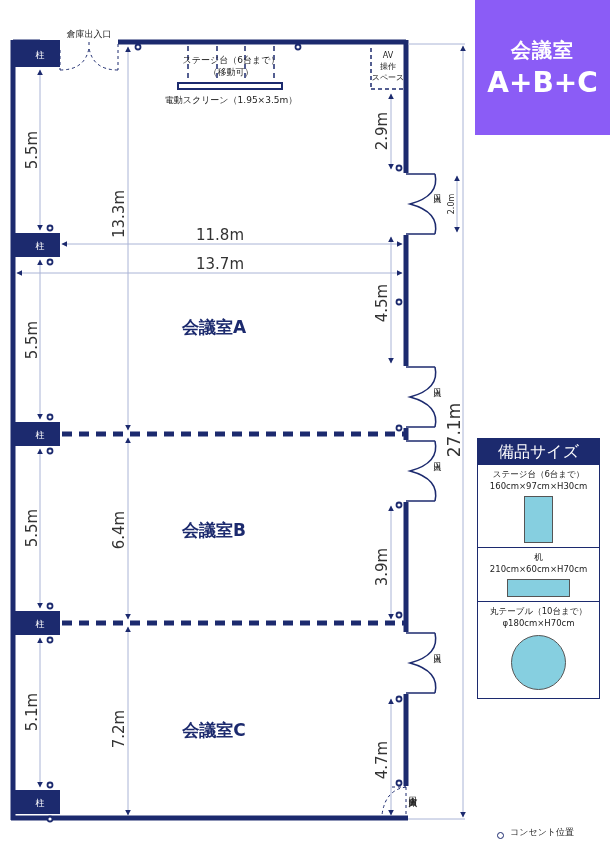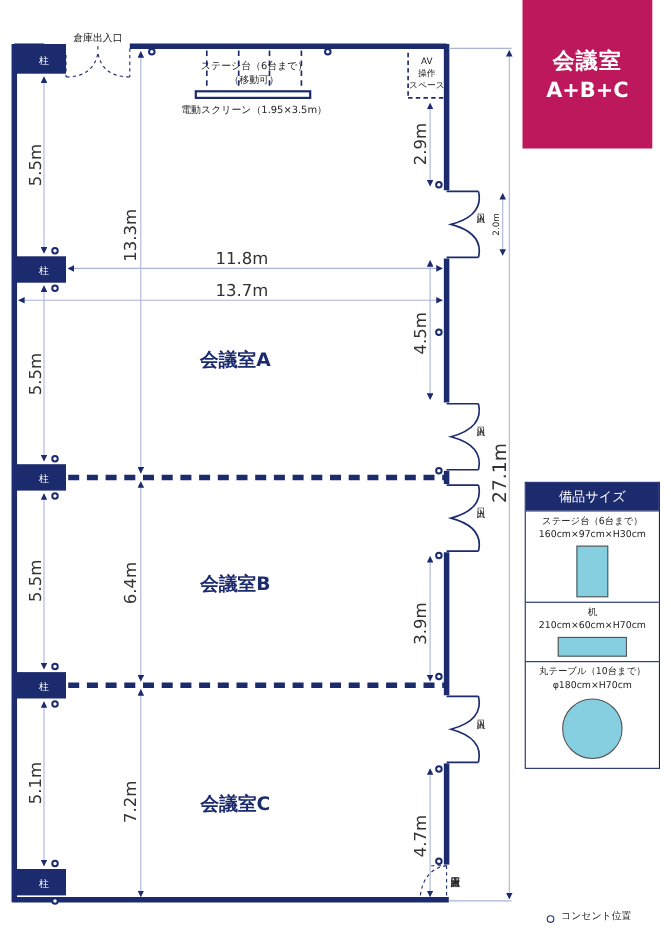--- a/index.html
+++ b/index.html
@@ -1,26 +1,26 @@
 <!DOCTYPE html>
 <html><head>
 <meta charset="utf-8">
 <style>
   html, body { margin: 0; padding: 0; background: #ffffff; }
   body { width: 610px; height: 859px; position: relative; overflow: hidden;
          font-family: "DejaVu Sans", "Liberation Sans", sans-serif; }
   svg { position: absolute; left: 0; top: 0; }
-  .title-box { position: absolute; left: 475px; top: 0; width: 118px; height: 135px;
-               background: #be185d; color: #fff; display: flex; flex-direction: column;
+  .title-box { position: absolute; left: 475px; top: 0; width: 135px; height: 135px;
+               background: #8b5cf6; color: #fff; display: flex; flex-direction: column;
                align-items: center; justify-content: center; font-weight: bold; }
   .title-box .l1 { font-size: 20px; letter-spacing: 1px; }
-  .title-box .l2 { font-size: 19px; margin-top: 2px; }
+  .title-box .l2 { font-size: 28px; margin-top: 2px; }
   .legend { position: absolute; left: 477px; top: 438px; width: 121px;
             border: 1.5px solid #1c2a6e; background: #fff; }
-  .legend .hd { background: #1c2a6e; color: #fff; font-size: 12px; text-align: center;
+  .legend .hd { background: #1c2a6e; color: #fff; font-size: 16px; text-align: center;
                 height: 25px; line-height: 25px; }
   .legend .item { border-top: 1.5px solid #1c2a6e; text-align: center; font-size: 8.5px;
                   color: #222; padding: 3px 0 4px; line-height: 12px; }
   .legend .item:first-of-type { border-top: none; }
   .legend .shape { background: #86cfe0; border: 1px solid #555; margin: 4px auto 0; }
   .legend .circle { border-radius: 50%; }
   .outlet-legend { position: absolute; left: 497px; top: 826px; font-size: 9px; color: #222;
                    display: flex; align-items: flex-end; }
   .outlet-legend .dot { width: 5px; height: 5px; border: 1.8px solid #1c2a6e; border-radius: 50%;
                         margin-right: 6px; }

